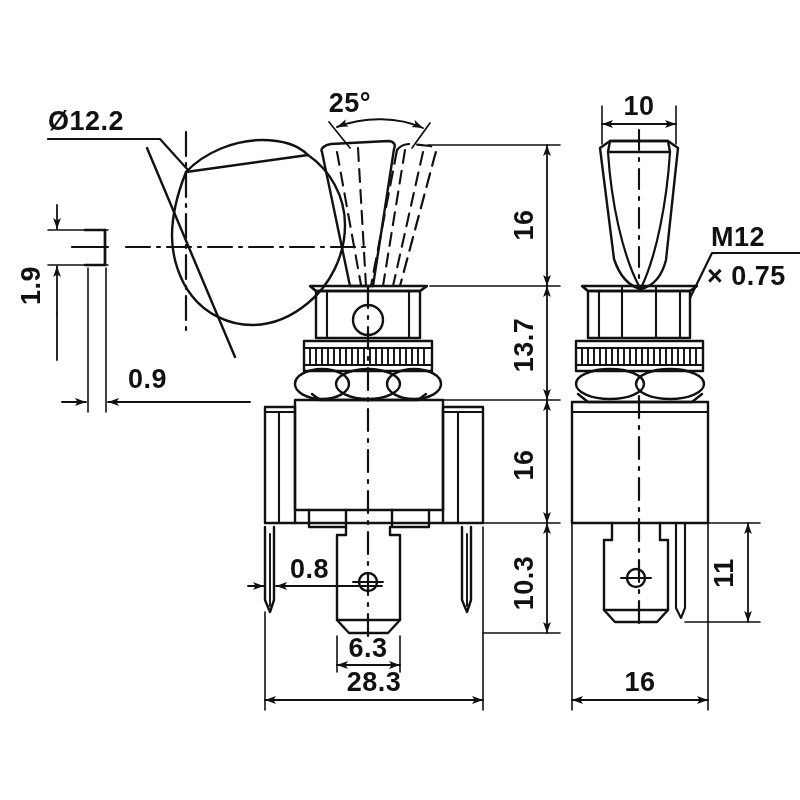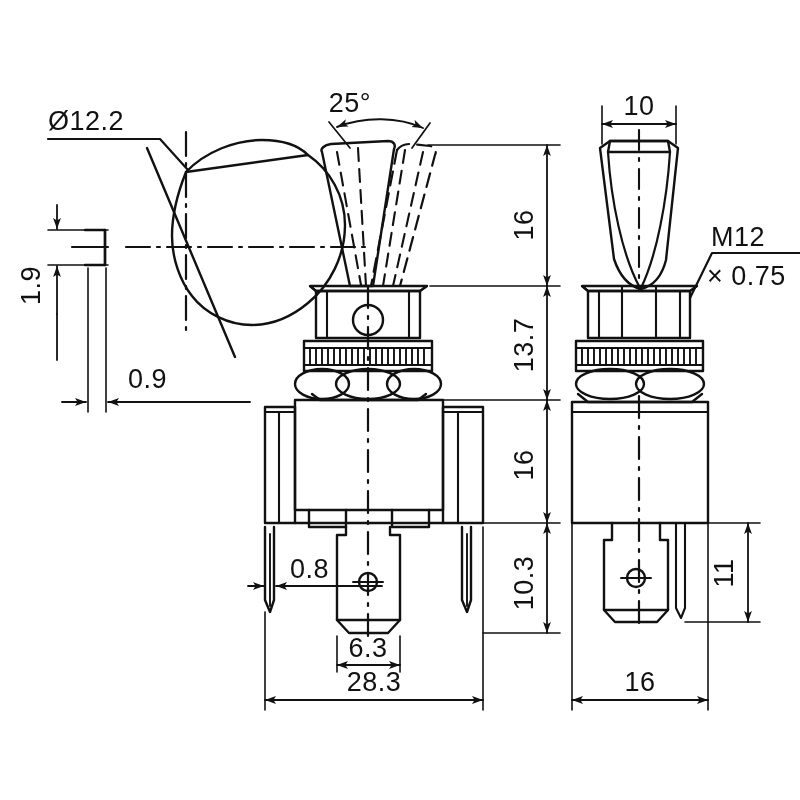--- a/index.html
+++ b/index.html
@@ -8,20 +8,21 @@
     padding: 0;
     background: #ffffff;
   }
   #sheet {
     position: relative;
     width: 800px;
     height: 800px;
     background: #ffffff;
     font-family: "Liberation Sans", sans-serif;
     overflow: hidden;
+    font-weight: bold;
   }
   #sheet svg {
     display: block;
     width: 800px;
     height: 800px;
   }
   .dim-text {
     font-family: "Liberation Sans", sans-serif;
     font-size: 27px;
     fill: #111111;

